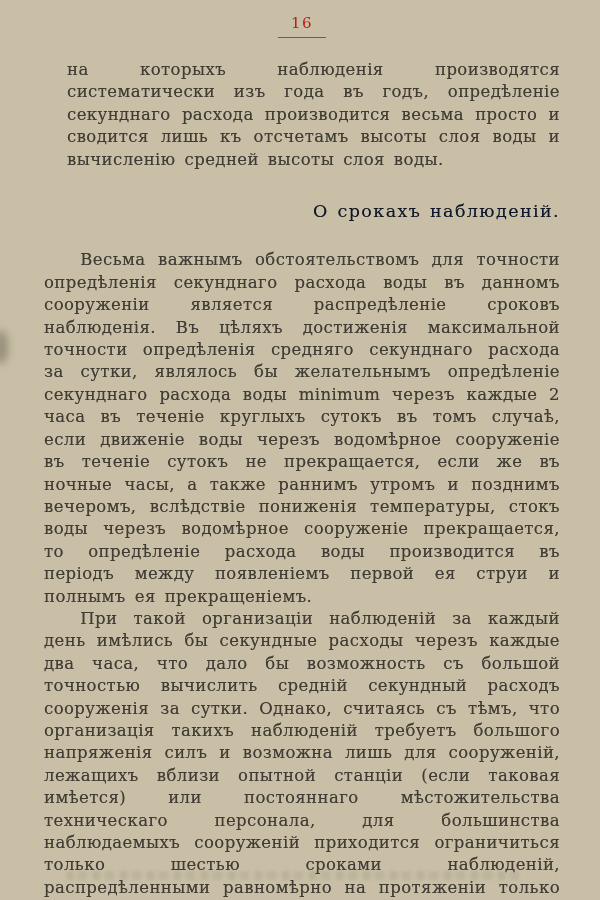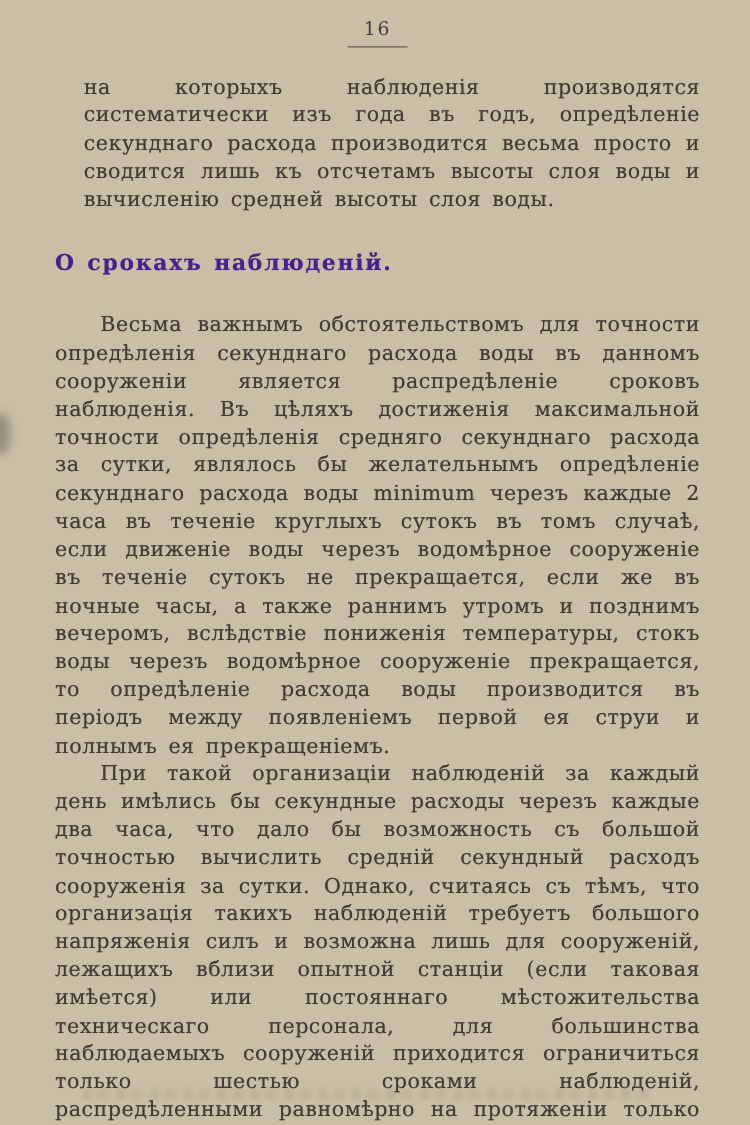--- a/index.html
+++ b/index.html
@@ -29,48 +29,48 @@
   .content {
     position: absolute;
     top: 14px;
     left: 44px;
     right: 40px;
   }
   .pageno {
     text-align: center;
     font-size: 15px;
     letter-spacing: 1.5px;
-    color: #404040;
+    color: #b91c1c;
   }
   .pageno-rule {
     width: 48px;
     height: 1px;
     background: rgba(70, 66, 58, 0.75);
     margin: 5px auto 0;
   }
   .text-block {
     margin-top: 21px;
     font-size: 16.5px;
     line-height: 22.4px;
     text-align: justify;
     letter-spacing: 0.025em;
     word-spacing: 0.2em;
     color: #403c34;
     text-shadow: 0 0 0.6px rgba(64, 60, 52, 0.55);
   }
   p.continuation { text-indent: 0; margin-left: 23px; }
   p.indented { text-indent: 2.2em; }
   h2.section-heading {
-    text-align: left;
+    text-align: right;
     font-size: 17.5px;
-    font-weight: bold;
+    font-weight: normal;
     letter-spacing: 1.4px;
     word-spacing: 0.1em;
     margin: 29px 0 27px 0;
-    color: #4c1d95;
+    color: #0f172a;
     text-shadow: 0 0 0.6px rgba(59, 55, 47, 0.6);
   }
   
   .show-through {
     position: absolute;
     bottom: 20px;
     left: 66px;
     right: 80px;
     height: 9px;
     background: repeating-linear-gradient(

